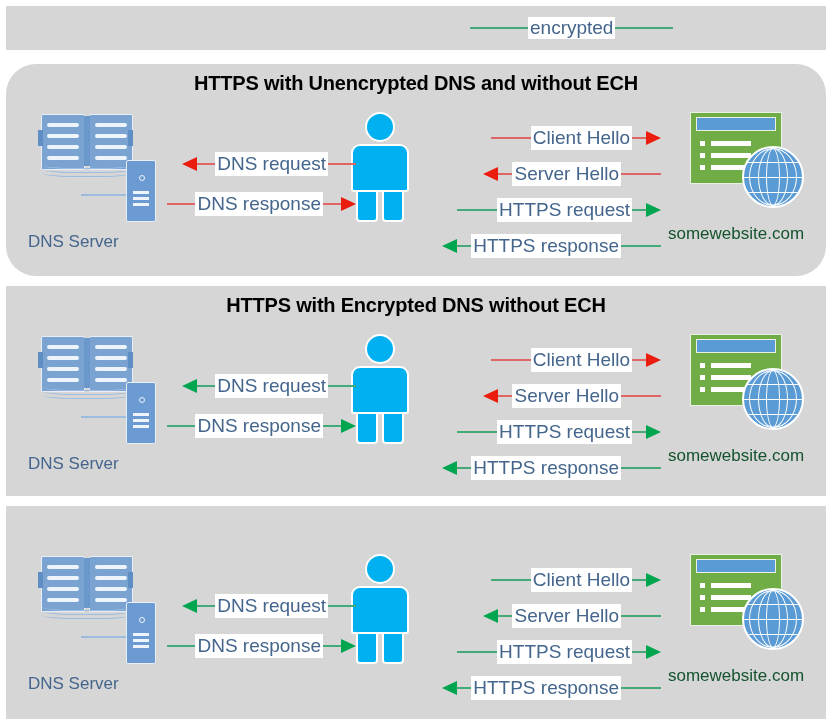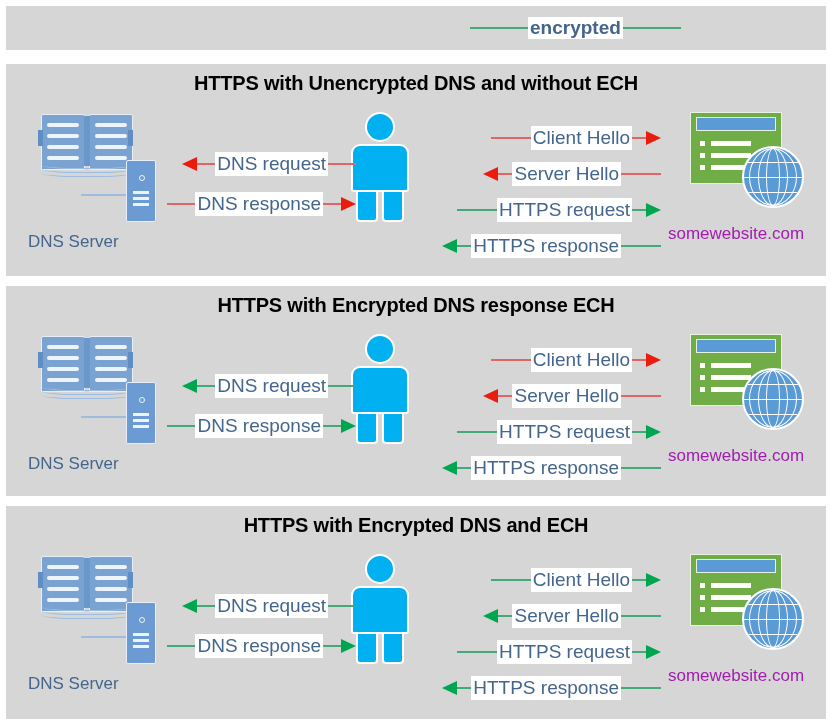--- a/index.html
+++ b/index.html
@@ -11,33 +11,33 @@
   }
   .page{position:relative;width:832px;height:725px;background:#fff;}
 
   
   .panel{
     position:absolute;
     left:6px;width:820px;
     background:#d6d6d6;
   }
   #legend-panel{top:6px;height:44px;}
-  #panel-1{top:64px;height:212px;}
+  #panel-1{top:64px;height:212px;border-radius:30px;}
   #panel-2{top:286px;height:210px;}
   #panel-3{top:506px;height:213px;}
 
   
   .legend-item{position:absolute;top:0;height:44px;display:flex;align-items:center;}
   .legend-line{height:2px;width:58px;}
   .legend-label{
     background:#ffffff;color:#44658c;
     font-size:19px;line-height:22px;padding:0 2px;white-space:nowrap;
   }
   #legend-unencrypted{left:148px;}
-  #legend-encrypted{left:464px;font-weight:bold;}
+  #legend-encrypted{left:464px;}
 
   
   .panel-title{
     position:absolute;top:8px;left:0;width:820px;
     text-align:center;
     font-size:20px;font-weight:bold;color:#000;
     letter-spacing:-0.2px;
   }
 
   
@@ -97,21 +97,21 @@
   }
   .win-bar{position:absolute;left:5px;top:4px;right:5px;height:14px;background:#5b9bd5;border:1px solid #e9f2e2;box-sizing:border-box;}
   .win-dot{position:absolute;left:9px;width:5px;height:5px;background:#fff;}
   .win-line{position:absolute;left:20px;width:40px;height:5px;background:#fff;}
   .globe{
     position:absolute;left:60px;top:38px;width:62px;height:62px;border-radius:50%;
     background:#5b9bd5;border:2px solid #ffffff;box-sizing:border-box;overflow:hidden;
   }
   .globe-ell{position:absolute;top:0;left:50%;height:100%;border:1.5px solid #ffffff;border-radius:50%;box-sizing:border-box;}
   .globe-h{position:absolute;left:0;width:100%;height:0;border-top:1.5px solid #ffffff;}
-  .site-label{position:absolute;font-size:17px;color:#a21caf;white-space:nowrap;}
+  .site-label{position:absolute;font-size:17px;color:#14532d;white-space:nowrap;}
 
   
   .msg{position:absolute;height:24px;display:flex;align-items:center;justify-content:flex-end;}
   .msg .seg{height:2px;}
   .msg .lbl{
     background:#ffffff;color:#44658c;
     font-size:19px;line-height:24px;padding:0 2px;white-space:nowrap;
   }
   .head{width:0;height:0;border-top:7px solid transparent;border-bottom:7px solid transparent;}
   .head.r{border-left:15px solid #000;}
@@ -221,21 +221,21 @@
         <div class="head r" style="border-left-color: rgb(0, 165, 80);"></div>
       </div>
       <div class="msg" style="left: 430px; top: 170px; width: 225px;">
         <div class="head l" style="border-right-color: rgb(0, 165, 80);"></div>
         <div class="seg" style="background: rgb(66, 169, 119); width: 14px; flex: 0 0 auto;"></div>
         <span class="lbl">HTTPS response</span>
         <div class="seg" style="background: rgb(66, 169, 119); width: 40px; flex: 0 0 auto;"></div>
       </div>
     </div>
     <div class="panel" id="panel-2" style="top: 286px; height: 210px;">
-      <div class="panel-title">HTTPS with Encrypted DNS response ECH</div>
+      <div class="panel-title">HTTPS with Encrypted DNS without ECH</div>
       <div class="dns-server">
         <div class="book">
           <div class="book-half left">
             <div class="book-line" style="top: 8px;"></div>
             <div class="book-line" style="top: 19px;"></div>
             <div class="book-line" style="top: 30px;"></div>
             <div class="book-line" style="top: 41px;"></div>
           </div>
           <div class="book-half right">
             <div class="book-line" style="top: 8px;"></div>
@@ -318,21 +318,20 @@
         <div class="head r" style="border-left-color: rgb(0, 165, 80);"></div>
       </div>
       <div class="msg" style="left: 430px; top: 170px; width: 225px;">
         <div class="head l" style="border-right-color: rgb(0, 165, 80);"></div>
         <div class="seg" style="background: rgb(66, 169, 119); width: 14px; flex: 0 0 auto;"></div>
         <span class="lbl">HTTPS response</span>
         <div class="seg" style="background: rgb(66, 169, 119); width: 40px; flex: 0 0 auto;"></div>
       </div>
     </div>
     <div class="panel" id="panel-3" style="top: 506px; height: 213px;">
-      <div class="panel-title">HTTPS with Encrypted DNS and ECH</div>
       <div class="dns-server">
         <div class="book">
           <div class="book-half left">
             <div class="book-line" style="top: 8px;"></div>
             <div class="book-line" style="top: 19px;"></div>
             <div class="book-line" style="top: 30px;"></div>
             <div class="book-line" style="top: 41px;"></div>
           </div>
           <div class="book-half right">
             <div class="book-line" style="top: 8px;"></div>

